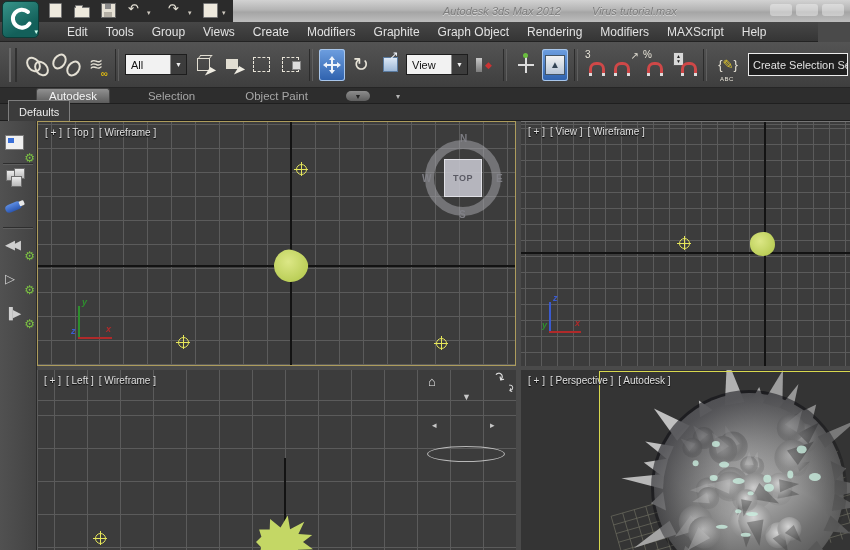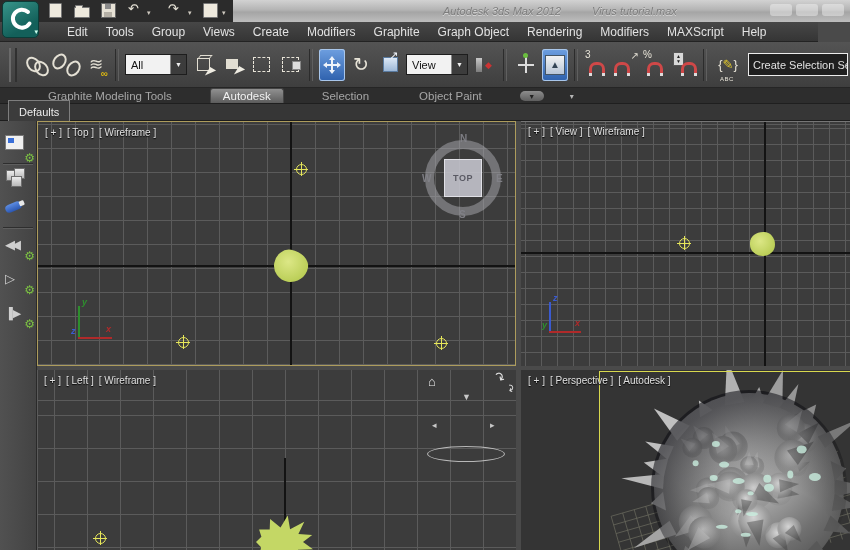--- a/index.html
+++ b/index.html
@@ -250,21 +250,20 @@
         <span style="color:#e3c92c;font-size:13px;">✎</span>
         <span style="color:#e8e4d8;font-size:13px;">}</span>
       <span style="position:absolute;bottom:-1px;left:7px;font-size:6px;color:#e8e4d8;letter-spacing:.5px;">ABC</span>
     </div>
     <div class="ssfield">
       <span>Create Selection Se</span>
     </div>
   </div>
 
   <div class="abs" id="ribbontabs">
-    <span class="rtab">Graphite Modeling Tools</span>
     <span class="rtab active">Autodesk</span>
     <span class="rtab">Selection</span>
     <span class="rtab">Object Paint</span>
     <span class="min-pill">▼</span>
     <span class="pill-caret">▾</span>
   </div>
   <div class="abs" id="defaultsrow">
     <span class="panel-tab">Defaults</span>
   </div>
 

